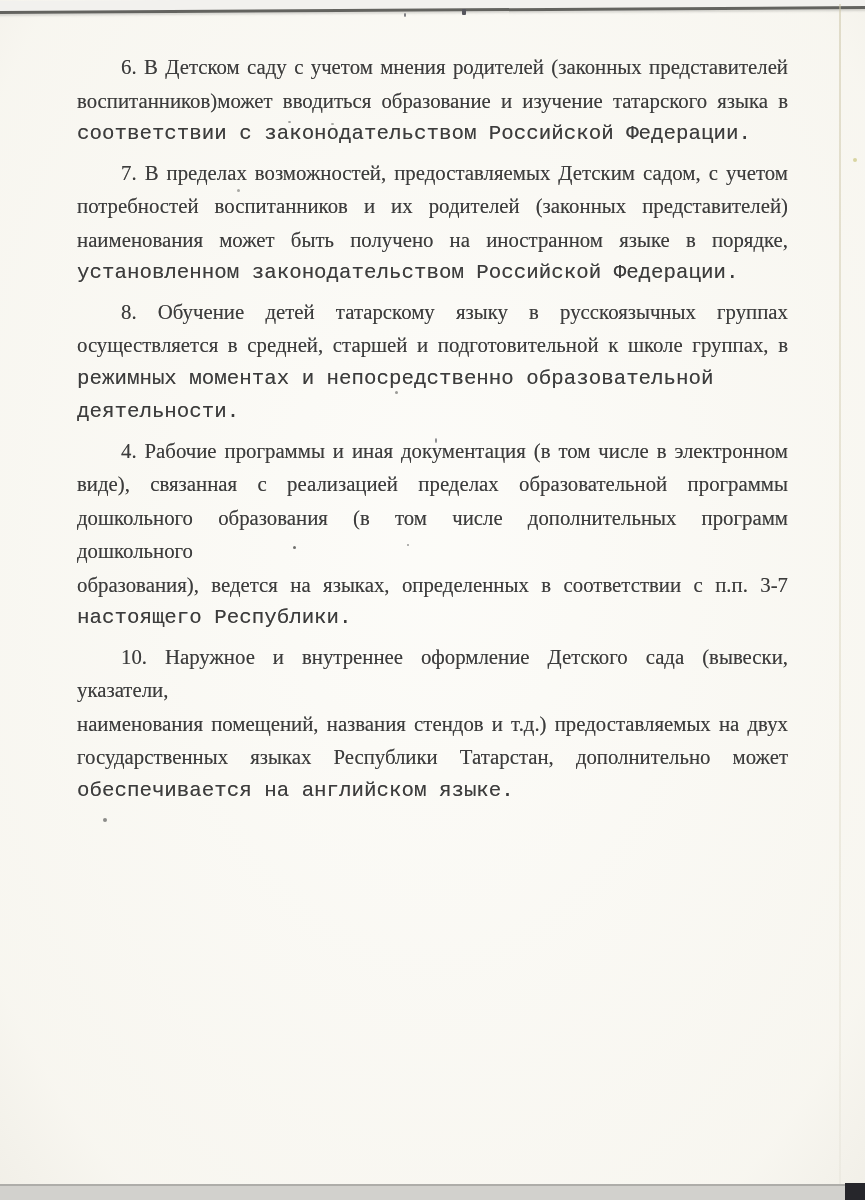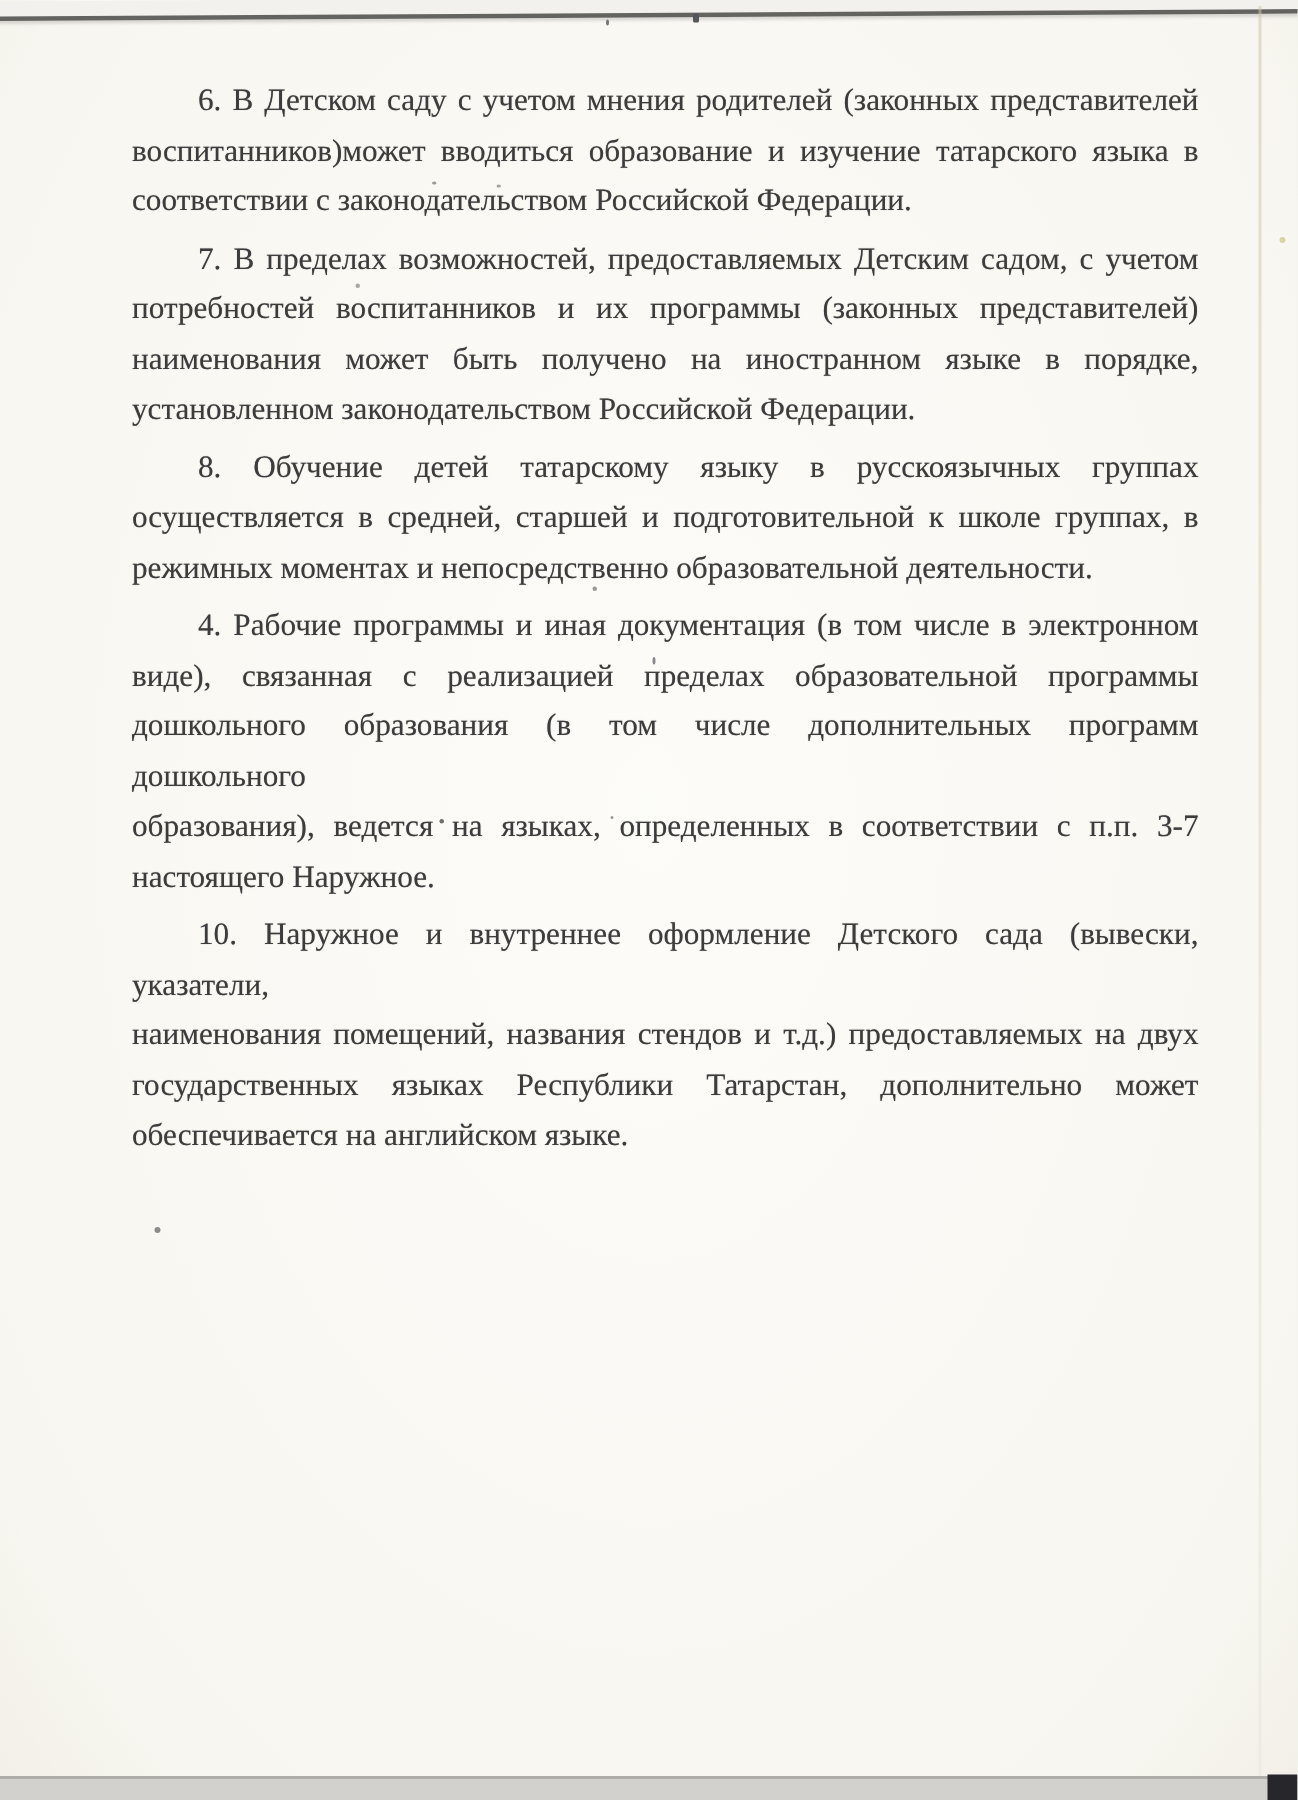--- a/index.html
+++ b/index.html
@@ -46,25 +46,24 @@
     background: #26262b;
   }
   .text-block {
     position: absolute;
     left: 77px; top: 50px;
     width: 711px;
     color: #3c3c3c;
     font-size: 20.8px;
     line-height: 33.5px;
     text-shadow: 0 0 0.6px rgba(70,70,70,0.55);
-    margin-left: 11px;
   }
   .para { margin: 0 0 5px 0; }
   .ln { text-align: justify; text-align-last: justify; }
-  .ln.last { text-align: center; text-align-last: left; }
+  .ln.last { text-align: left; text-align-last: left; font-family: Liberation Mono, monospace; }
   .ln.ind { text-indent: 44px; }
   .speck { position: absolute; border-radius: 50%; }
   .speck.sq { border-radius: 1px; }
 </style>
 </head>
 <body>
 
 <div class="scan-page">
 
   <div class="top-edge"></div>
@@ -73,37 +72,37 @@
   <div class="text-block">
 
     <div class="para">
       <div class="ln ind">6. В Детском саду с учетом мнения родителей (законных представителей</div>
       <div class="ln">воспитанников)может вводиться образование и изучение татарского языка в</div>
       <div class="ln last">соответствии с законодательством Российской Федерации.</div>
     </div>
 
     <div class="para">
       <div class="ln ind">7. В пределах возможностей, предоставляемых Детским садом, с учетом</div>
-      <div class="ln">потребностей воспитанников и их программы (законных представителей)</div>
+      <div class="ln">потребностей воспитанников и их родителей (законных представителей)</div>
       <div class="ln">наименования может быть получено на иностранном языке в порядке,</div>
       <div class="ln last">установленном законодательством Российской Федерации.</div>
     </div>
 
     <div class="para">
       <div class="ln ind">8. Обучение детей татарскому языку в русскоязычных группах</div>
       <div class="ln">осуществляется в средней, старшей и подготовительной к школе группах, в</div>
       <div class="ln last">режимных моментах и непосредственно образовательной деятельности.</div>
     </div>
 
     <div class="para">
       <div class="ln ind">4. Рабочие программы и иная документация (в том числе в электронном</div>
       <div class="ln">виде), связанная с реализацией пределах образовательной программы</div>
       <div class="ln">дошкольного образования (в том числе дополнительных программ дошкольного</div>
       <div class="ln">образования), ведется на языках, определенных в соответствии с п.п. 3-7</div>
-      <div class="ln last">настоящего Наружное.</div>
+      <div class="ln last">настоящего Республики.</div>
     </div>
 
     <div class="para">
       <div class="ln ind">10. Наружное и внутреннее оформление Детского сада (вывески, указатели,</div>
       <div class="ln">наименования помещений, названия стендов и т.д.) предоставляемых на двух</div>
       <div class="ln">государственных языках Республики Татарстан, дополнительно может</div>
       <div class="ln last">обеспечивается на английском языке.</div>
     </div>
 
 

